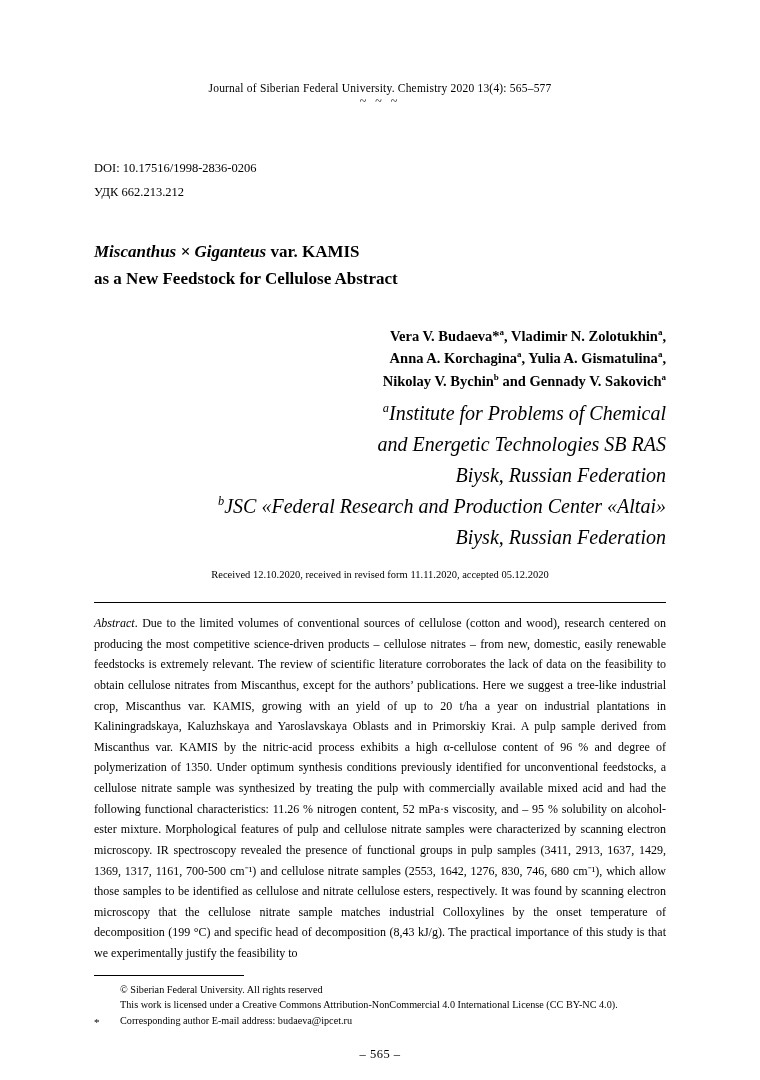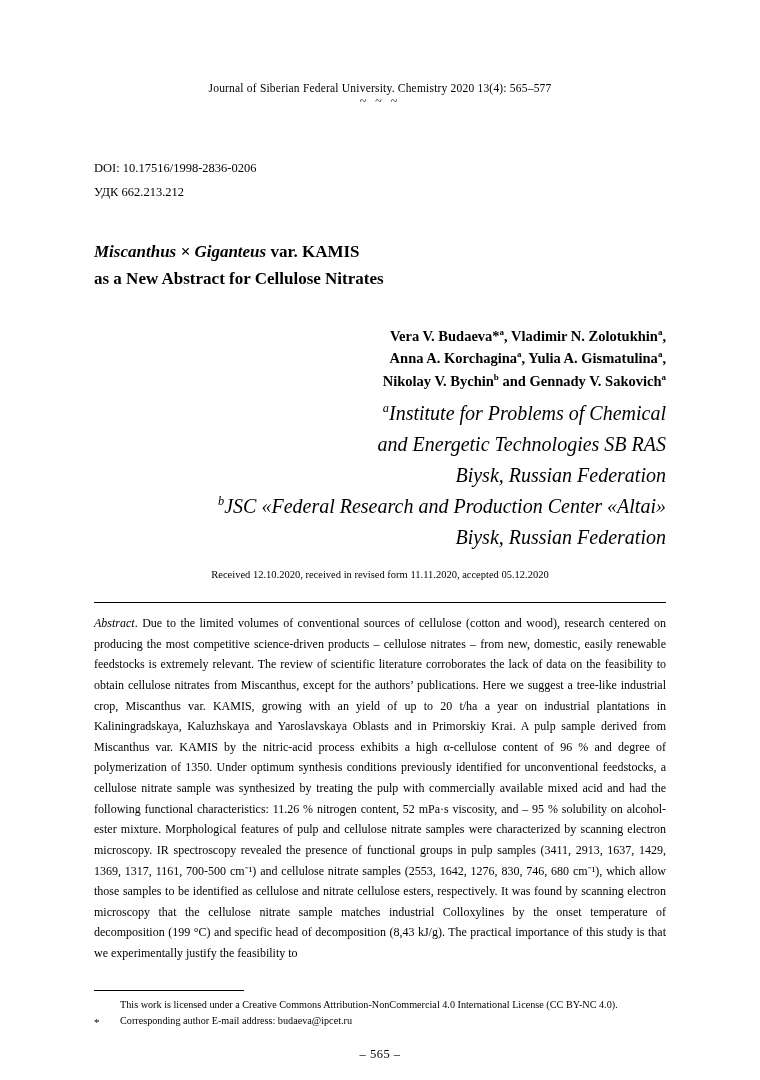--- a/index.html
+++ b/index.html
@@ -138,21 +138,21 @@
   <div class="journal-header">Journal of Siberian Federal University.  Chemistry 2020 13(4): 565–577</div>
   <div class="tilde-row">~ ~ ~</div>
 
   <div class="doi-block">
     <span class="doi-line">DOI: 10.17516/1998-2836-0206</span>
     <span class="udc-line">УДК 662.213.212</span>
   </div>
 
   <div class="title-block">
     <span class="title-line"><span class="ital">Miscanthus × Giganteus</span><span> var. KAMIS</span></span>
-    <span class="title-line">as a New Abstract for Cellulose Nitrates</span>
+    <span class="title-line">as a New Feedstock for Cellulose Abstract</span>
   </div>
 
   <div class="authors-block">
     <span class="authors-line"><span>Vera V. Budaeva*</span><sup>a</sup><span>, Vladimir N. Zolotukhin</span><sup>a</sup><span>,</span></span>
     <span class="authors-line"><span>Anna A. Korchagina</span><sup>a</sup><span>, Yulia A. Gismatulina</span><sup>a</sup><span>,</span></span>
     <span class="authors-line"><span>Nikolay V. Bychin</span><sup>b</sup><span> and Gennady V. Sakovich</span><sup>a</sup></span>
   </div>
 
   <div class="affil-block">
     <span class="affil-line"><sup>a</sup><span>Institute for Problems of Chemical</span></span>
@@ -161,19 +161,20 @@
     <span class="affil-line"><sup>b</sup><span>JSC «Federal Research and Production Center «Altai»</span></span>
     <span class="affil-line">Biysk, Russian Federation</span>
   </div>
 
   <div class="received-line">Received 12.10.2020, received in revised form 11.11.2020, accepted 05.12.2020</div>
 
   <div class="abstract"><span class="lead">Abstract</span><span>. Due to the limited volumes of conventional sources of cellulose (cotton and wood), research centered on producing the most competitive science-driven products – cellulose nitrates – from new, domestic, easily renewable feedstocks is extremely relevant. The review of scientific literature corroborates the lack of data on the feasibility to obtain cellulose nitrates from Miscanthus, except for the authors’ publications. Here we suggest a tree-like industrial crop, Miscanthus var. KAMIS, growing with an yield of up to 20 t/ha a year on industrial plantations in Kaliningradskaya, Kaluzhskaya and Yaroslavskaya Oblasts and in Primorskiy Krai. A pulp sample derived from Miscanthus var. KAMIS by the nitric-acid process exhibits a high α-cellulose content of 96 % and degree of polymerization of 1350. Under optimum synthesis conditions previously identified for unconventional feedstocks, a cellulose nitrate sample was synthesized by treating the pulp with commercially available mixed acid and had the following functional characteristics: 11.26 % nitrogen content, 52 mPa·s viscosity, and – 95 % solubility on alcohol-ester mixture. Morphological features of pulp and  cellulose nitrate samples were characterized by scanning electron microscopy. IR spectroscopy revealed the presence of functional groups in pulp samples (3411, 2913, 1637, 1429, 1369, 1317, 1161, 700-500 cm⁻¹) and cellulose nitrate samples (2553, 1642, 1276, 830, 746, 680 cm⁻¹), which allow those samples to be identified as cellulose and nitrate cellulose esters, respectively. It was found by scanning electron microscopy that the cellulose nitrate sample matches industrial Colloxylines by the onset temperature of decomposition (199 °C) and specific head of decomposition (8,43 kJ/g). The practical importance of this study is that we experimentally justify the feasibility to</span></div>
 
   <div class="footer">
     <div class="footer-rule"></div>
+    <div class="footer-line">© Siberian Federal University. All rights reserved</div>
     <div class="footer-line">This work is licensed under a Creative Commons Attribution-NonCommercial 4.0 International License (CC BY-NC 4.0).</div>
     <div class="footer-line star-line"><span class="star">*</span><span>Corresponding author E-mail address: budaeva@ipcet.ru</span></div>
   </div>
 
   <div class="page-number">– 565 –</div>
 
 </div>
 
 </body></html>

